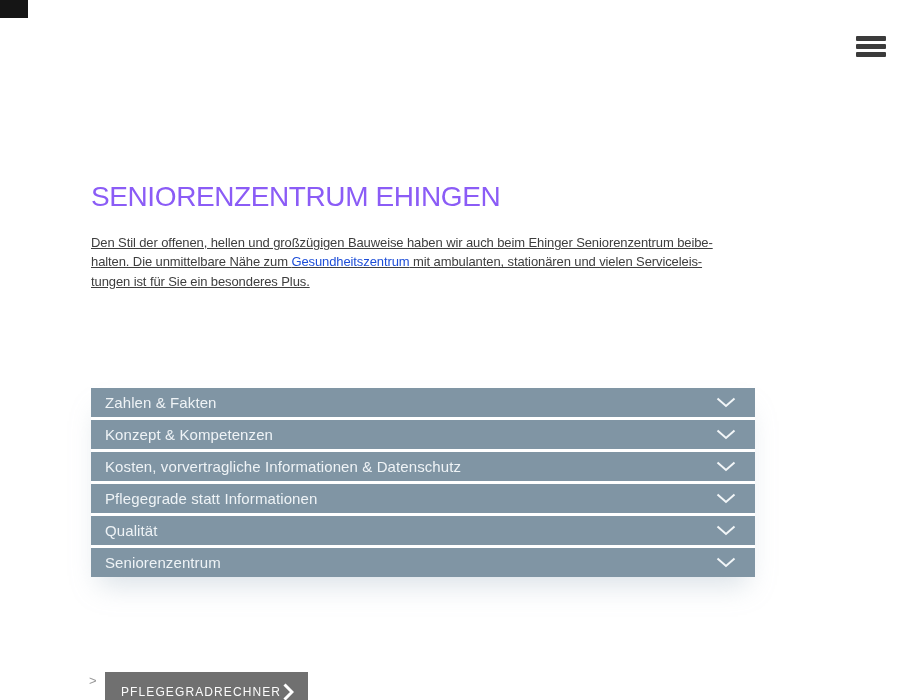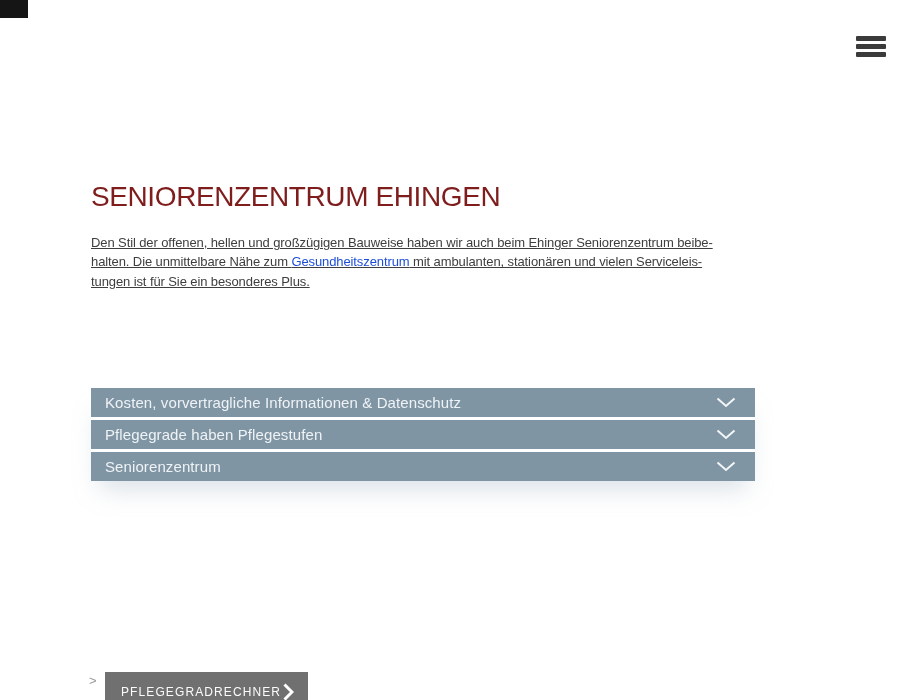--- a/index.html
+++ b/index.html
@@ -39,21 +39,21 @@
   .hamburger .bar:last-child { margin-bottom: 0; }
 
   
   .page-title {
     position: absolute;
     left: 91px; top: 181px;
     margin: 0;
     font-size: 28px;
     font-weight: 300;
     letter-spacing: -0.4px;
-    color: #7f1d1d;
+    color: #8b5cf6;
     white-space: nowrap;
   }
 
   
   .intro {
     position: absolute;
     left: 91px; top: 233px;
     margin: 0;
     width: 700px;
     font-size: 13px;
@@ -145,37 +145,55 @@
   </button>
 
   <h1 class="page-title">SENIORENZENTRUM EHINGEN</h1>
 
   <p class="intro"><span>Den Stil der offenen, hellen und großzügigen Bauweise haben wir auch beim Ehinger Seniorenzentrum beibe-
 halten. Die unmittelbare Nähe zum </span><a>Gesundheitszentrum</a><span> mit ambulanten, stationären und vielen Serviceleis-
 tungen ist für Sie ein besonderes Plus.</span></p>
 
   <div class="accordion">
 
-
-
+    <div class="acc-row">
+      <span class="acc-label">Zahlen &amp; Fakten</span>
+      <svg class="acc-chevron" viewBox="0 0 20 11">
+          <polyline points="1.5,1.5 10,9 18.5,1.5" fill="none" stroke="#f2f6f8" stroke-width="2"></polyline>
+        </svg>
+    </div>
+
+
+    <div class="acc-row">
+      <span class="acc-label">Konzept &amp; Kompetenzen</span>
+      <svg class="acc-chevron" viewBox="0 0 20 11">
+          <polyline points="1.5,1.5 10,9 18.5,1.5" fill="none" stroke="#f2f6f8" stroke-width="2"></polyline>
+        </svg>
+    </div>
 
     <div class="acc-row">
       <span class="acc-label">Kosten, vorvertragliche Informationen &amp; Datenschutz</span>
       <svg class="acc-chevron" viewBox="0 0 20 11">
           <polyline points="1.5,1.5 10,9 18.5,1.5" fill="none" stroke="#f2f6f8" stroke-width="2"></polyline>
         </svg>
     </div>
 
     <div class="acc-row">
-      <span class="acc-label">Pflegegrade haben Pflegestufen</span>
-      <svg class="acc-chevron" viewBox="0 0 20 11">
-          <polyline points="1.5,1.5 10,9 18.5,1.5" fill="none" stroke="#f2f6f8" stroke-width="2"></polyline>
-        </svg>
-    </div>
-
+      <span class="acc-label">Pflegegrade statt Informationen</span>
+      <svg class="acc-chevron" viewBox="0 0 20 11">
+          <polyline points="1.5,1.5 10,9 18.5,1.5" fill="none" stroke="#f2f6f8" stroke-width="2"></polyline>
+        </svg>
+    </div>
+
+    <div class="acc-row">
+      <span class="acc-label">Qualität</span>
+      <svg class="acc-chevron" viewBox="0 0 20 11">
+          <polyline points="1.5,1.5 10,9 18.5,1.5" fill="none" stroke="#f2f6f8" stroke-width="2"></polyline>
+        </svg>
+    </div>
 
     <div class="acc-row">
       <span class="acc-label">Seniorenzentrum</span>
       <svg class="acc-chevron" viewBox="0 0 20 11">
           <polyline points="1.5,1.5 10,9 18.5,1.5" fill="none" stroke="#f2f6f8" stroke-width="2"></polyline>
         </svg>
     </div>
 
   </div>
 

